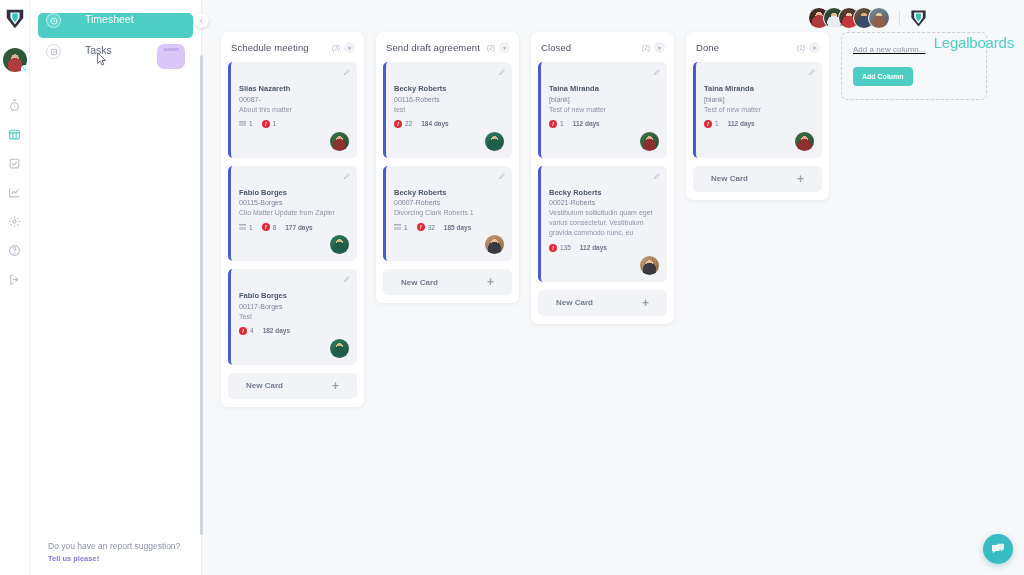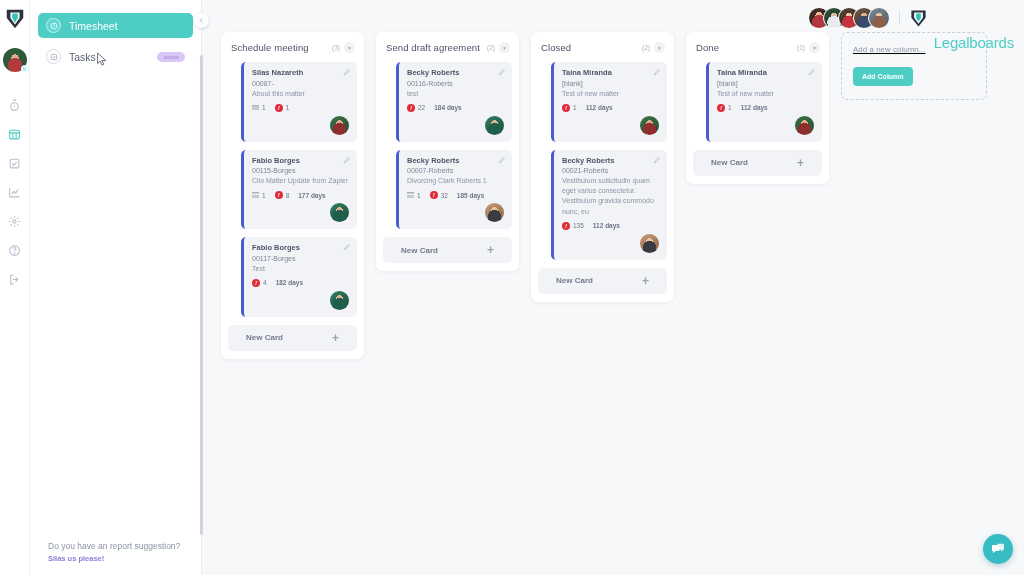--- a/index.html
+++ b/index.html
@@ -45,21 +45,21 @@
     position: absolute; left: 30px; top: 0; width: 172px; height: 575px;
     background: #ffffff; border-right: 1px solid #e9ecf1;
     z-index: 4;
   }
   .sidebar-title {
     font-size: 13px; font-weight: bold; color: #3b4252;
     padding: 13px 0 0 18px; letter-spacing: .1px;
   }
   .nav { margin-top: 13px; padding: 0 8px; }
   .nav-item {
-    display: flex; align-items: center; gap: 8px;
+    display: flex; gap: 24px;
     height: 25px; padding: 0 8px; border-radius: 5px;
     font-size: 10.5px; color: #5a6375; cursor: pointer; margin-bottom: 6px;
     position: relative;
   }
   .nav-item.active { background: #4ecdc4; color: #ffffff; }
   .nav-ic {
     width: 15px; height: 15px; border-radius: 50%;
     border: 1px solid #d6dae2; display: flex; align-items: center; justify-content: center;
     font-size: 7px; color: #9aa3b2; flex: none; background: #fff;
   }
@@ -123,21 +123,21 @@
   .col-title { flex: 1; font-size: 9.5px; color: #4b5466; font-weight: normal; letter-spacing: .1px; }
   .col-count { font-size: 6.5px; color: #aab1bf; }
   .col-menu {
     width: 11px; height: 11px; border-radius: 50%; background: #f0f2f6;
     display: flex; align-items: center; justify-content: center;
     font-size: 5px; color: #a6adbb; cursor: pointer;
   }
   .card {
     position: relative; background: #f1f3f7; border-radius: 5px;
     border-left: 3px solid #4a5ccf;
-    padding: 6px 8px 7px 8px; margin-bottom: 8px; cursor: pointer; margin-left: 13px;
+    padding: 22px 8px 7px 8px; margin-bottom: 8px; cursor: pointer;
   }
   .card-name { font-size: 7.5px; font-weight: bold; color: #4e5668; margin-bottom: 2.5px; }
   .card-ref { font-size: 7px; color: #7e8798; margin-bottom: 2px; }
   .card-desc { font-size: 7px; color: #8d95a6; line-height: 1.45; margin-bottom: 5px; }
   .card-meta { display: flex; align-items: center; gap: 9px; }
   .meta { display: flex; align-items: center; gap: 3px; font-size: 6.5px; color: #6f7787; }
   .m-grid { width: 7px; height: 6px; background:
       linear-gradient(#aab1bf 0 0) 0 0/100% 1.6px no-repeat,
       linear-gradient(#c5cad3 0 0) 0 100%/100% 3.4px no-repeat; }
   .m-alert {
@@ -270,21 +270,21 @@
     </div>
 
   </div>
 
   <svg class="cursor-arrow" viewBox="0 0 16 18">
     <path d="M2 1 L2 14 L5.2 11 L7.4 16 L9.6 15 L7.4 10.2 L12 10.2 Z" fill="#ffffff" stroke="#4a5060" stroke-width="1"></path>
   </svg>
 
   <div class="sidebar-footer">
     <span>Do you have an report suggestion?</span>
-    <a href="#">Silas us please!</a>
+    <a href="#">Tell us please!</a>
   </div>
 </div>
 
 <div class="collapse-btn">
   <svg viewBox="0 0 24 24" width="7" height="7" fill="none" stroke="currentColor" stroke-width="3">
       <path d="M15 5l-7 7 7 7"></path>
     </svg>
 </div>
 <div class="sb-scroll"></div>
 

